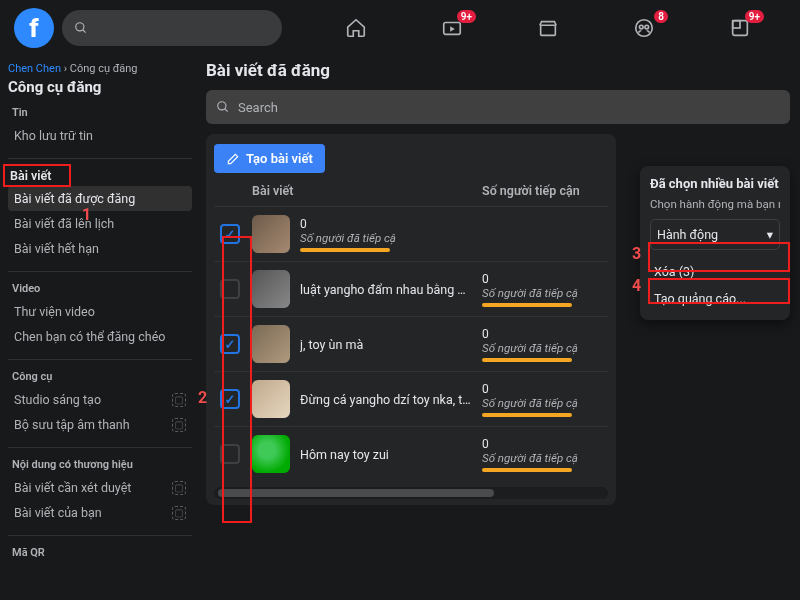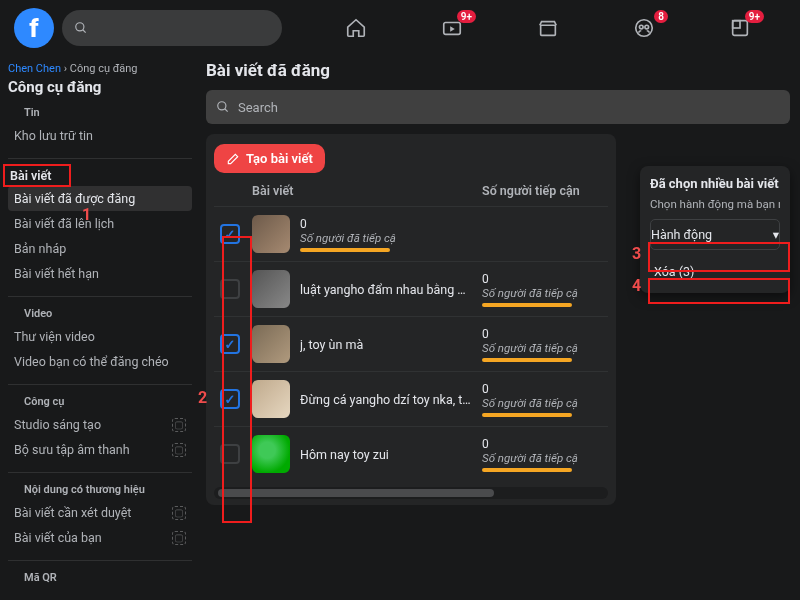--- a/index.html
+++ b/index.html
@@ -51,21 +51,21 @@
   .main { display:flex; height: calc(600px - 56px); }
 
   
   .sidebar {
     width: 200px; padding: 4px 8px 8px 8px;
     color:#b0b3b8; overflow:hidden;
   }
   .breadcrumb { font-size:11px; color:#b0b3b8; padding:2px 0;}
   .breadcrumb .accent { color:#2e89ff; }
   .sb-title { color:#e4e6eb; font-weight:700; font-size:15px; margin:1px 0 10px; }
-  .sb-section-label { font-size:11px; color:#b0b3b8; font-weight:600; margin:10px 16px 4px; }
+  .sb-section-label { font-size:11px; color:#b0b3b8; font-weight:600; margin:10px 4px 4px; }
   .sb-item {
     display:flex; align-items:center; justify-content:space-between;
     padding:5px 6px; font-size:12.5px; color:#b0b3b8;
     border-radius:4px; cursor:pointer;
   }
   .sb-item.active { background:#303031; color:#e4e6eb;}
   .sb-item.highlight-border { outline:2px solid #ef1d1d; outline-offset:-1px; border-radius:0;}
   .sb-plus {
     width:14px;height:14px; border:1px dashed #5a5b5c;
     display:inline-flex;align-items:center;justify-content:center;font-size:10px;color:#5a5b5c;border-radius:3px;
@@ -83,22 +83,22 @@
     background:#404040; border-radius:6px;
     height:34px; display:flex; align-items:center; padding:0 10px; color:#b0b3b8;
     margin-bottom:10px;
   }
   .card {
     background:#242526; border-radius:8px; padding:10px 8px 6px 8px;
     position:relative;
   }
   .create-btn {
     display:inline-flex; align-items:center; gap:6px;
-    background:#ef4444; color:#fff; font-weight:600;
-    padding:7px 12px; border-radius:10px; font-size:13px;
+    background:#3b82f6; color:#fff; font-weight:600;
+    padding:7px 12px; border-radius:4px; font-size:13px;
   }
   .table-head {
     display:flex; color:#b0b3b8; font-weight:600; font-size:12.5px;
     padding:10px 6px 8px 38px;
   }
   .table-head .col-post { flex:1; }
   .table-head .col-reach { width:120px; text-align:left; }
 
   .rows { position:relative; }
   .row {
@@ -134,21 +134,21 @@
   .sel-panel {
     position:absolute; top:170px; right:10px; width:150px;
     background:#242526; border-radius:8px; padding:10px 10px 8px;
     box-shadow:0 4px 12px rgba(0,0,0,.5);
     font-size:12.5px;
   }
   .sel-panel h4{color:#e4e6eb;font-size:13px;font-weight:700;margin-bottom:6px;}
   .sel-panel .sub{color:#b0b3b8;font-size:11.5px;margin-bottom:8px;white-space:nowrap;overflow:hidden;}
   .dropdown {
     border:1px solid #3e4042; border-radius:5px;
-    padding:7px 0; display:flex;justify-content:space-between;align-items:flex-start;
+    padding:7px 6px; display:flex;justify-content:space-between;align-items:flex-start;
     color:#e4e6eb; margin-bottom:8px;
   }
   .menu-item{padding:6px 4px;color:#e4e6eb;border-radius:4px;}
 
   .red-box { position:absolute; border:2px solid #ef1d1d; pointer-events:none;}
 
   .h-scroll {
     height:12px; background:#1c1d1e; margin-top:6px; border-radius:6px; position:relative;
   }
   .h-scroll .thumb-bar{position:absolute;left:4px;top:2px;height:8px;width:70%;background:#4a4b4d;border-radius:4px;}
@@ -222,33 +222,30 @@
     <div class="sb-item highlight-border" style="padding:3px 6px;margin-left:-4px;width:66px;">
         <span style="color:#e4e6eb;font-weight:600">Bài viết</span>
       </div>
     <div class="sb-item active">
         <span>Bài viết đã được đăng</span>
       </div>
     <div class="sb-item">
         <span>Bài viết đã lên lịch</span>
       </div>
     <div class="sb-item">
-        <span>Bản nháp</span>
-      </div>
-    <div class="sb-item">
         <span>Bài viết hết hạn</span>
       </div>
 
     <div class="sb-divider"></div>
     <div class="sb-section-label">Video</div>
     <div class="sb-item">
         <span>Thư viện video</span>
       </div>
     <div class="sb-item">
-        <span>Video bạn có thể đăng chéo</span>
+        <span>Chen bạn có thể đăng chéo</span>
       </div>
 
     <div class="sb-divider"></div>
     <div class="sb-section-label">Công cụ</div>
     <div class="sb-item">
         <span>Studio sáng tạo</span>
         <span class="sb-plus">▢</span>
       </div>
     <div class="sb-item">
         <span>Bộ sưu tập âm thanh</span>
@@ -351,20 +348,21 @@
     </div>
 
     <div class="sel-panel" style="top:110px;">
       <h4>Đã chọn nhiều bài viết</h4>
       <div class="sub">Chọn hành động mà bạn muốn thự</div>
       <div class="dropdown">
         <span>Hành động</span>
         <span>▾</span>
       </div>
       <div class="menu-item">Xóa (3)</div>
+      <div class="menu-item">Tạo quảng cáo...</div>
     </div>
 
   </div>
 </div>
 
 <div class="red-num" style="top:205px;left:82px;">1</div>
 <div class="red-box" style="top:236px;left:222px;width:30px;height:287px;"></div>
 <div class="red-num" style="top:388px;left:198px;">2</div>
 <div class="red-box" style="top:242px;left:648px;width:142px;height:30px;"></div>
 <div class="red-num" style="top:244px;left:632px;">3</div>

